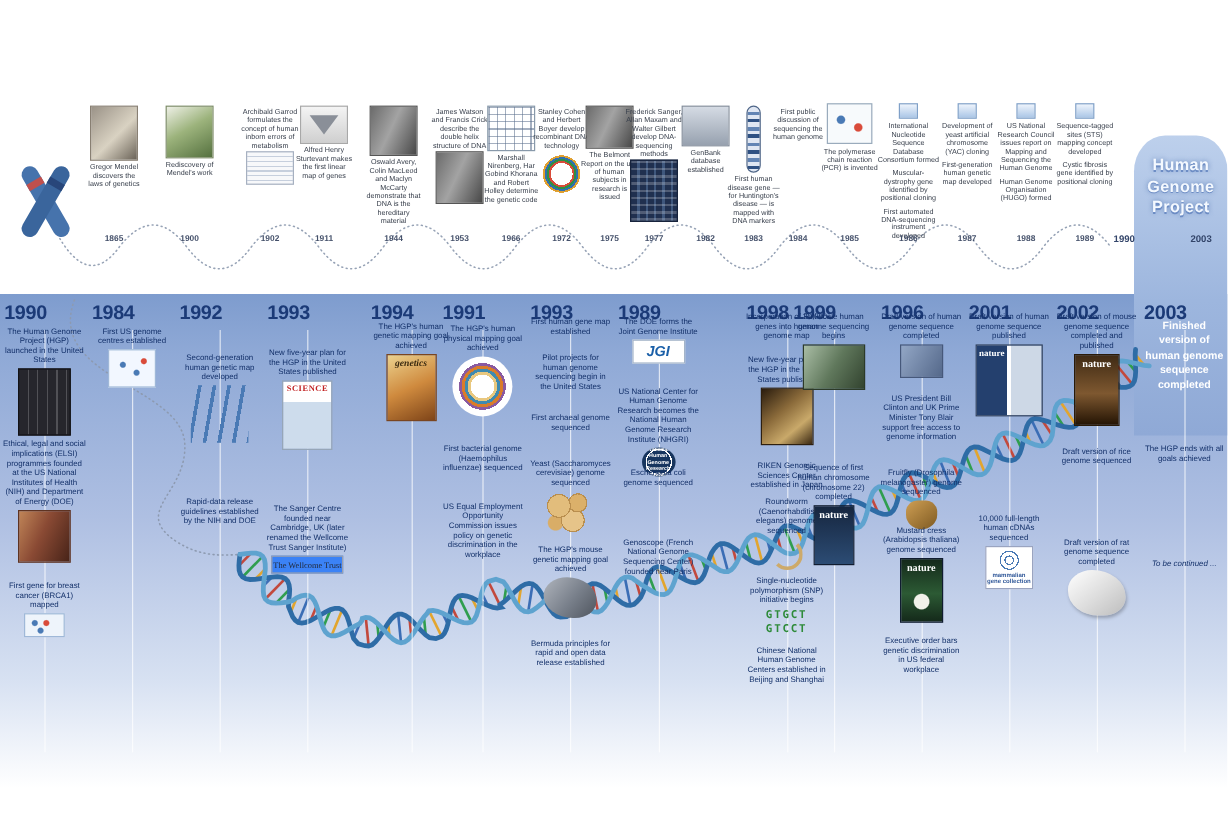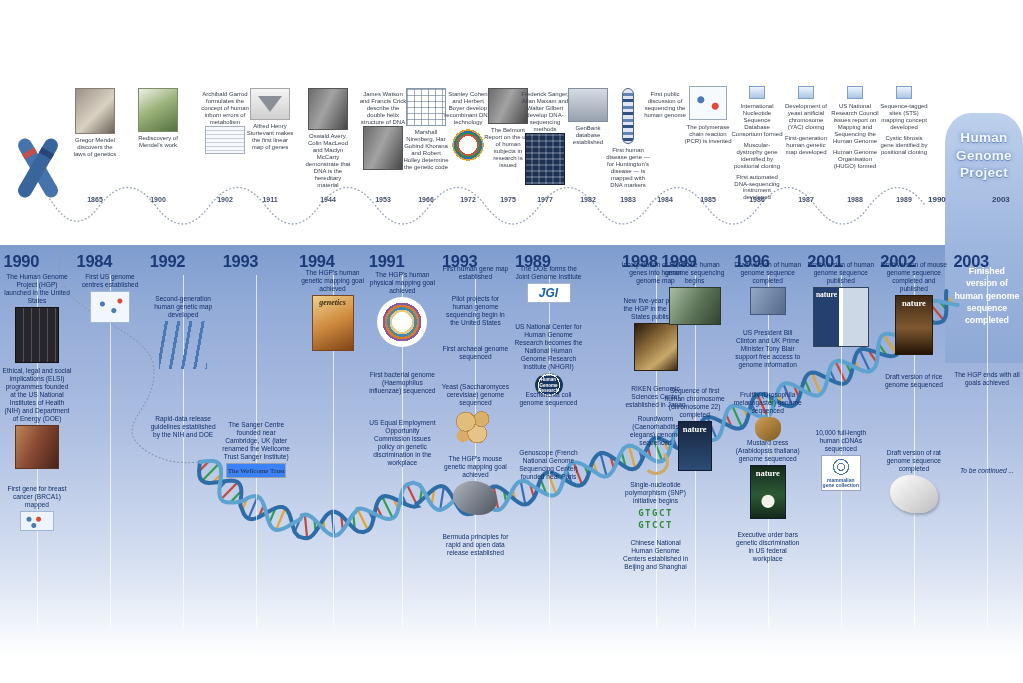--- a/index.html
+++ b/index.html
@@ -345,28 +345,34 @@
           <div class="txt">Second-generation human genetic map developed</div>
           <div class="thumb th-chrompairs" style="height: 48px; width: 48px;"></div>
         </div>
         <div class="ev" style="top: 170px;">
           <div class="txt">Rapid-data release guidelines established by the NIH and DOE</div>
         </div>
       </div>
       <div class="col" style="left: 220.714px;">
         <div class="vline"></div>
         <div class="yhead">1993</div>
+        <div class="ev" style="top: 46px;">
+          <div class="txt">New five-year plan for the HGP in the United States published</div>
+          <div class="thumb th-science" style="height: 58px; width: 42px;">
+            <span class="lbl">SCIENCE</span>
+          </div>
+        </div>
         <div class="ev" style="top: 176px;">
           <div class="txt">The Sanger Centre founded near Cambridge, UK (later renamed the Wellcome Trust Sanger Institute)</div>
           <div class="thumb th-wellcome" style="height: 15px; width: 60px;">
             <span class="lbl">The Wellcome Trust</span>
           </div>
         </div>
       </div>
-      <div class="col" style="left: 297px;">
+      <div class="col" style="left: 307px;">
         <div class="vline"></div>
         <div class="yhead">1994</div>
         <div class="ev" style="top: 24px;">
           <div class="txt">The HGP's human genetic mapping goal achieved</div>
           <div class="thumb th-natgen" style="height: 56px; width: 42px;">
             <span class="lbl">genetics</span>
           </div>
         </div>
       </div>
       <div class="col" style="left: 366.857px;">

